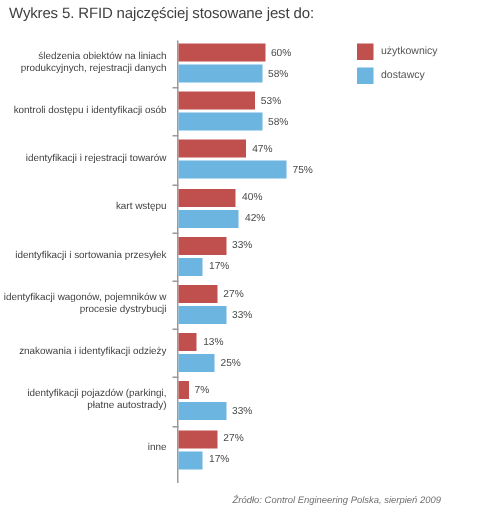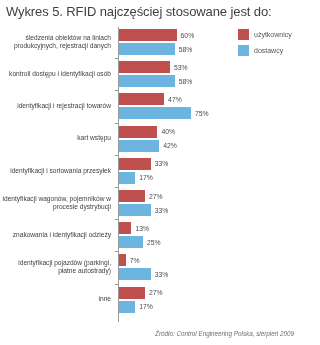--- a/index.html
+++ b/index.html
@@ -7,21 +7,21 @@
     width:300px;height:345px;
     background:#ffffff;
     font-family:"Liberation Sans","DejaVu Sans",sans-serif;
     color:#3d3d3d;
     overflow:hidden;
     position:relative;
   }
   #chart-title{
     position:absolute;
     left:6px; top:4px;
-    font-size:13px;
+    font-size:10px;
     font-weight:400;
     color:#3f3f3f;
     letter-spacing:-0.1px;
     white-space:nowrap;
   }
   
   #legend{
     position:absolute;
     left:238px; top:29px;
     display:flex;

